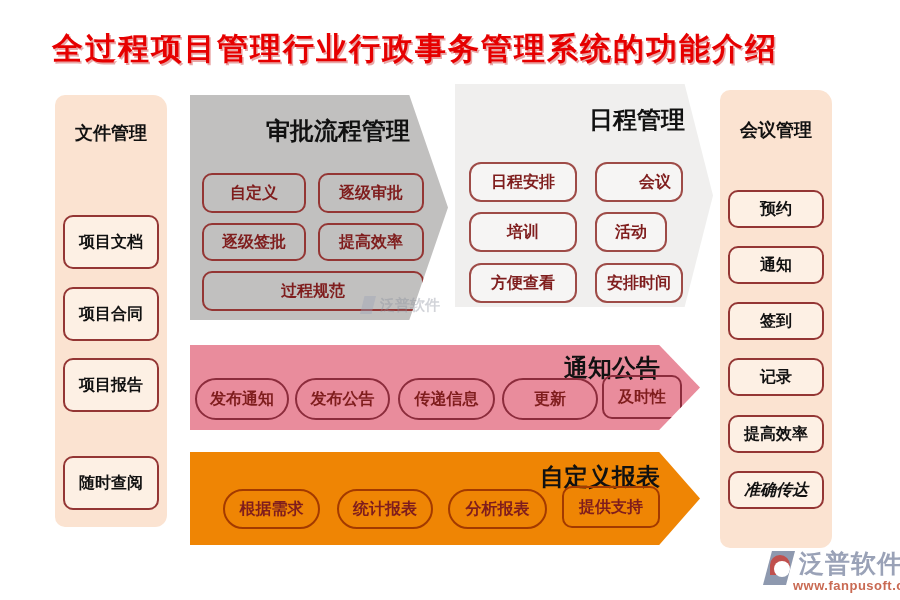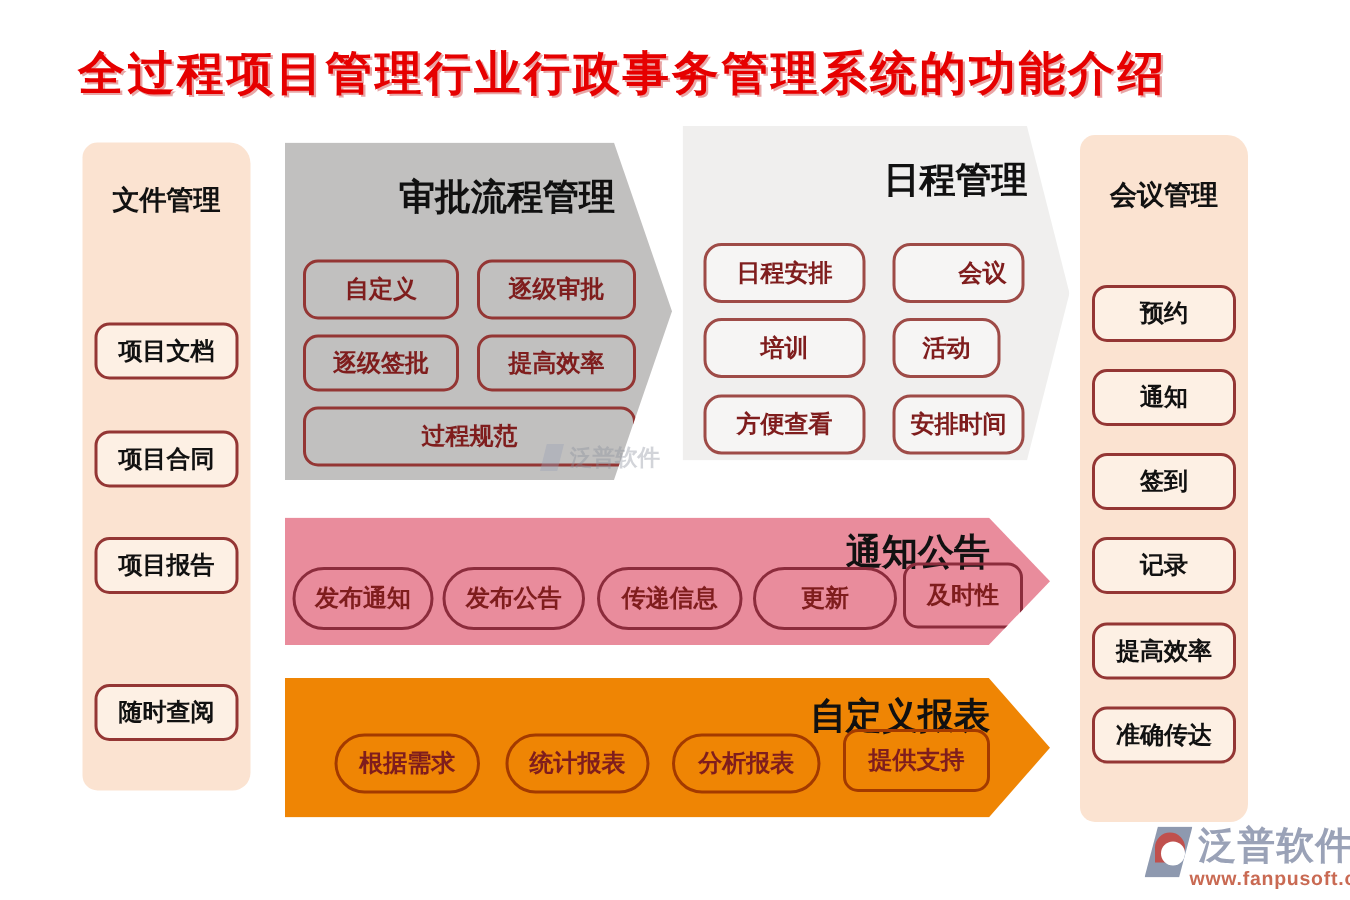--- a/index.html
+++ b/index.html
@@ -27,21 +27,21 @@
     background:#fbe3d1;
     border-radius:10px 14px 12px 10px;
   }
   .col-left  { left:55px;  top:95px; width:112px; height:432px; }
   .col-right { left:720px; top:90px; width:112px; height:458px; }
   .col-title {
     width:100%; text-align:center;
     font-size:18px; font-weight:700; color:#111;
   }
   .side-chip {
-    left:8px; width:96px; height:38px;
+    left:8px; width:96px; height:54px;
     background:#fdf0e4;
     border:2px solid #943634; border-radius:10px;
     display:flex; align-items:center; justify-content:center;
     font-size:16px; font-weight:700; color:#111;
     cursor:pointer;
   }
   .col-right .side-chip { height:38px; }
 
   
   .arrow {  }
@@ -150,21 +150,21 @@
   <div class="abs chip" style="left:140px; top:179px; width:88px; height:40px;">安排时间</div>
 </div>
 
 <div class="abs side-col col-right">
   <div class="abs col-title" style="top:28px;">会议管理</div>
   <div class="abs side-chip" style="top:100px;">预约</div>
   <div class="abs side-chip" style="top:156px;">通知</div>
   <div class="abs side-chip" style="top:212px;">签到</div>
   <div class="abs side-chip" style="top:268px;">记录</div>
   <div class="abs side-chip" style="top:325px;">提高效率</div>
-  <div class="abs side-chip" style="top:381px;">准确传达</div>
+  <div class="abs side-chip" style="top:381px;font-style:italic;">准确传达</div>
 </div>
 
 <div class="abs arrow arrow-pink">
   <div class="abs arrow-title" style="left:0; top:7px; width:470px;">通知公告</div>
   <div class="abs chip" style="left:5px; top:33px; width:94px; height:42px;">发布通知</div>
   <div class="abs chip" style="left:105px; top:33px; width:95px; height:42px;">发布公告</div>
   <div class="abs chip" style="left:208px; top:33px; width:97px; height:42px;">传递信息</div>
   <div class="abs chip" style="left:312px; top:33px; width:96px; height:42px;">更新</div>
   <div class="abs chip r10" style="left:412px; top:30px; width:80px; height:44px;text-align:center;">及时性</div>
 </div>

